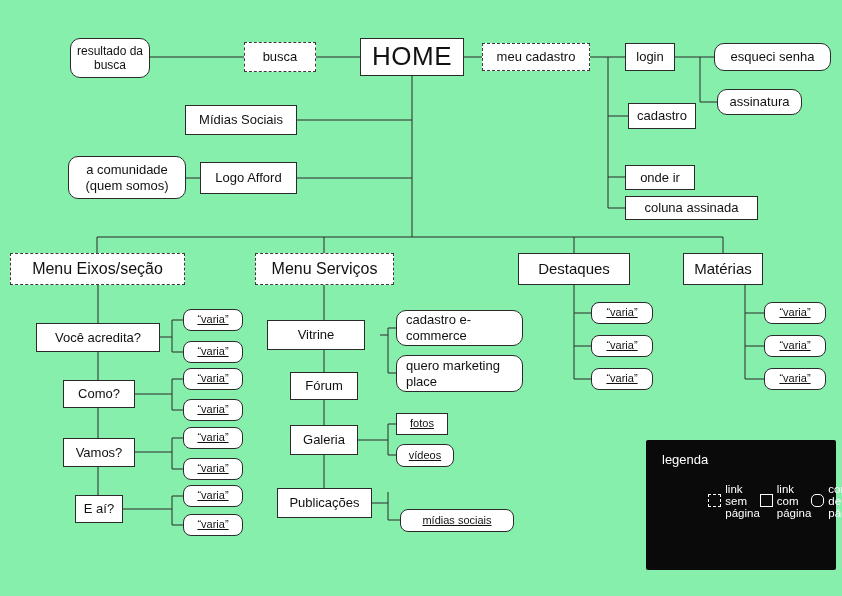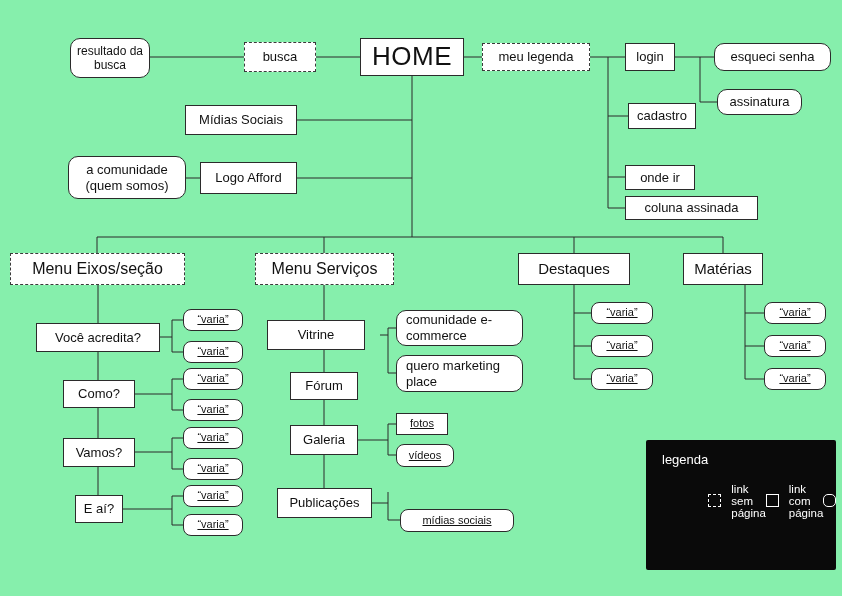--- a/index.html
+++ b/index.html
@@ -37,21 +37,21 @@
     background:#0a0a0a;color:#ffffff;
     border-radius:2px;
     box-sizing:border-box;
     display:flex;flex-direction:row;
     padding:12px 16px 10px 16px;
   }
   .legend-title{
     text-align:center;font-size:13px;margin-bottom:12px;
   }
   .legend-row{
-    display:flex;align-items:center;gap:10px;
+    display:flex;align-items:center;gap:4px;
     font-size:11.5px;
     margin-bottom:11px;
   }
   .key{
     width:13px;height:13px;flex:0 0 auto;
     box-sizing:border-box;background:transparent;
   }
   .key-dashed{border:1px dashed #ffffff;}
   .key-solid{border:1px solid #ffffff;}
   .key-rounded{border:1px solid #ffffff;border-radius:5px;}
@@ -134,21 +134,21 @@
 
     <line x1="745" y1="285" x2="745" y2="379"></line>
     <line x1="745" y1="313" x2="764" y2="313"></line>
     <line x1="745" y1="346" x2="764" y2="346"></line>
     <line x1="745" y1="379" x2="764" y2="379"></line>
   </svg>
 
   <div class="node rounded" style="left:70px;top:38px;width:80px;height:40px;font-size:12px">resultado da busca</div>
   <div class="node dashed" style="left:244px;top:42px;width:72px;height:30px">busca</div>
   <div class="node xl" style="left:360px;top:38px;width:104px;height:38px">HOME</div>
-  <div class="node dashed" style="left:482px;top:43px;width:108px;height:28px">meu legenda</div>
+  <div class="node dashed" style="left:482px;top:43px;width:108px;height:28px">meu cadastro</div>
   <div class="node" style="left:625px;top:43px;width:50px;height:28px">login</div>
   <div class="node rounded" style="left:714px;top:43px;width:117px;height:28px">esqueci senha</div>
   <div class="node rounded" style="left:717px;top:89px;width:85px;height:26px">assinatura</div>
   <div class="node" style="left:628px;top:103px;width:68px;height:26px">cadastro</div>
 
   <div class="node" style="left:185px;top:105px;width:112px;height:30px">Mídias Sociais</div>
   <div class="node rounded" style="left:68px;top:156px;width:118px;height:43px">a comunidade (quem somos)</div>
   <div class="node" style="left:200px;top:162px;width:97px;height:32px">Logo Afford</div>
   <div class="node" style="left:625px;top:165px;width:70px;height:25px">onde ir</div>
   <div class="node" style="left:625px;top:196px;width:133px;height:24px">coluna assinada</div>
@@ -170,21 +170,21 @@
   <div class="node rounded small" style="left:183px;top:427px;width:60px;height:22px">“varia”</div>
   <div class="node rounded small" style="left:183px;top:458px;width:60px;height:22px">“varia”</div>
   <div class="node rounded small" style="left:183px;top:485px;width:60px;height:22px">“varia”</div>
   <div class="node rounded small" style="left:183px;top:514px;width:60px;height:22px">“varia”</div>
 
   <div class="node" style="left:267px;top:320px;width:98px;height:30px">Vitrine</div>
   <div class="node" style="left:290px;top:372px;width:68px;height:28px">Fórum</div>
   <div class="node" style="left:290px;top:425px;width:68px;height:30px">Galeria</div>
   <div class="node" style="left:277px;top:488px;width:95px;height:30px">Publicações</div>
 
-  <div class="node rounded left" style="left:396px;top:310px;width:127px;height:36px">comunidade e-commerce</div>
+  <div class="node rounded left" style="left:396px;top:310px;width:127px;height:36px">cadastro e-commerce</div>
   <div class="node rounded left" style="left:396px;top:355px;width:127px;height:37px">quero marketing place</div>
   <div class="node small" style="left:396px;top:413px;width:52px;height:22px;border-radius:0">fotos</div>
   <div class="node rounded small" style="left:396px;top:444px;width:58px;height:23px">vídeos</div>
   <div class="node rounded small" style="left:400px;top:509px;width:114px;height:23px">mídias sociais</div>
 
   <div class="node rounded small" style="left:591px;top:302px;width:62px;height:22px">“varia”</div>
   <div class="node rounded small" style="left:591px;top:335px;width:62px;height:22px">“varia”</div>
   <div class="node rounded small" style="left:591px;top:368px;width:62px;height:22px">“varia”</div>
 
   <div class="node rounded small" style="left:764px;top:302px;width:62px;height:22px">“varia”</div>

